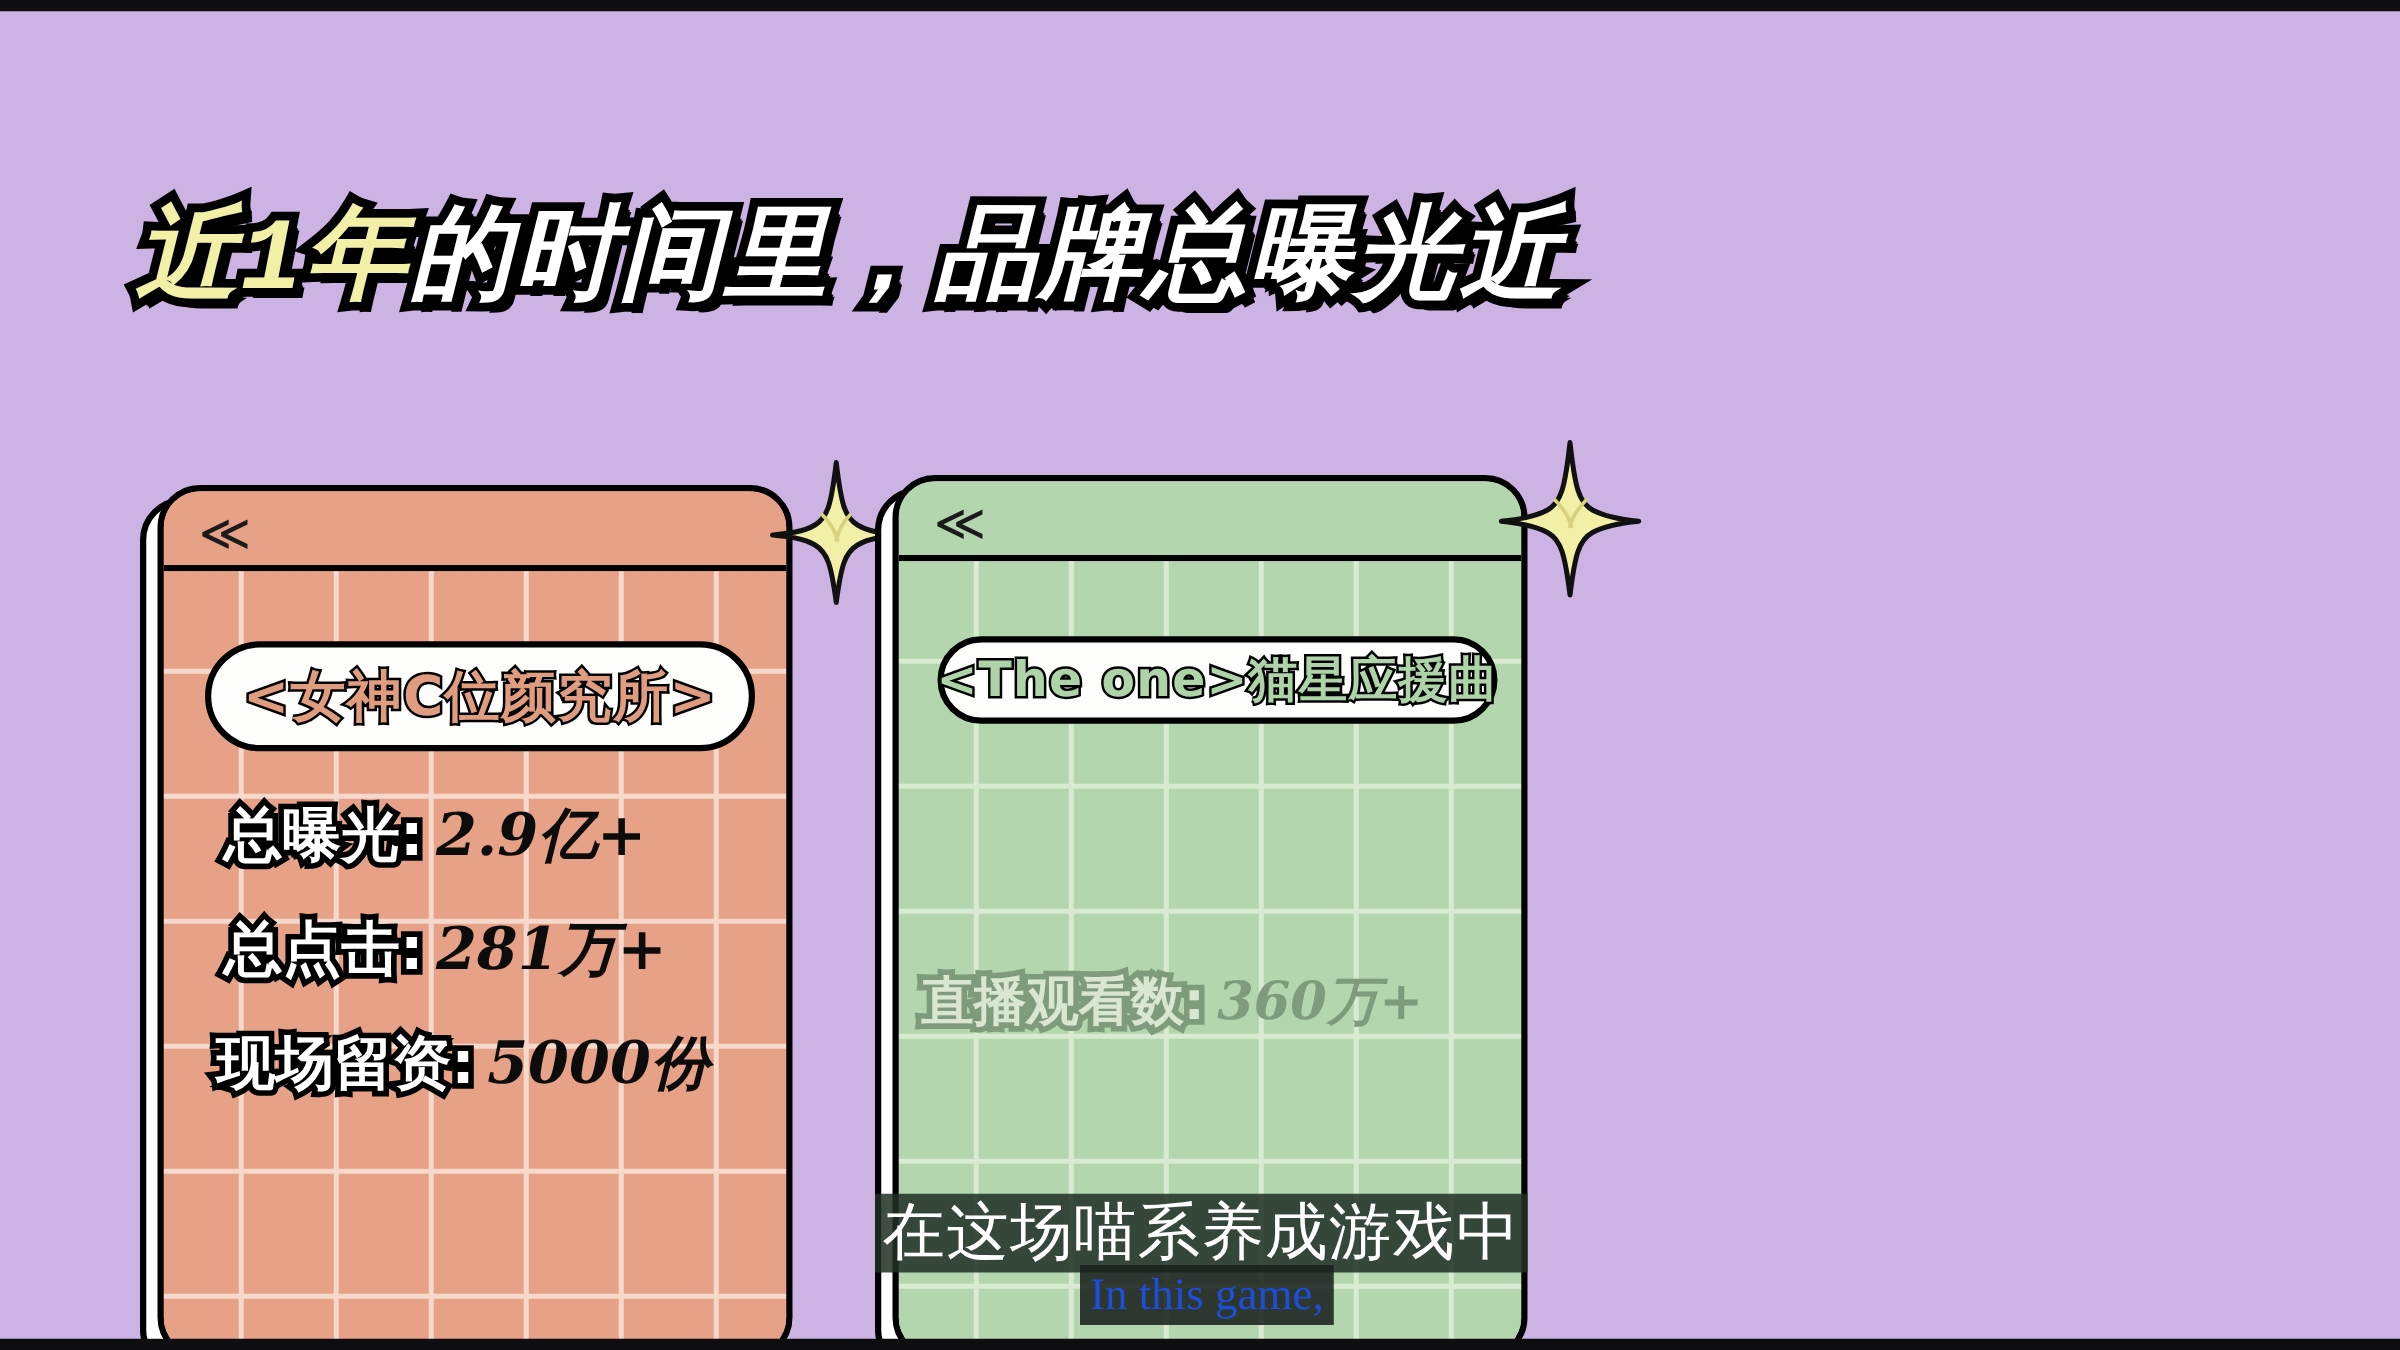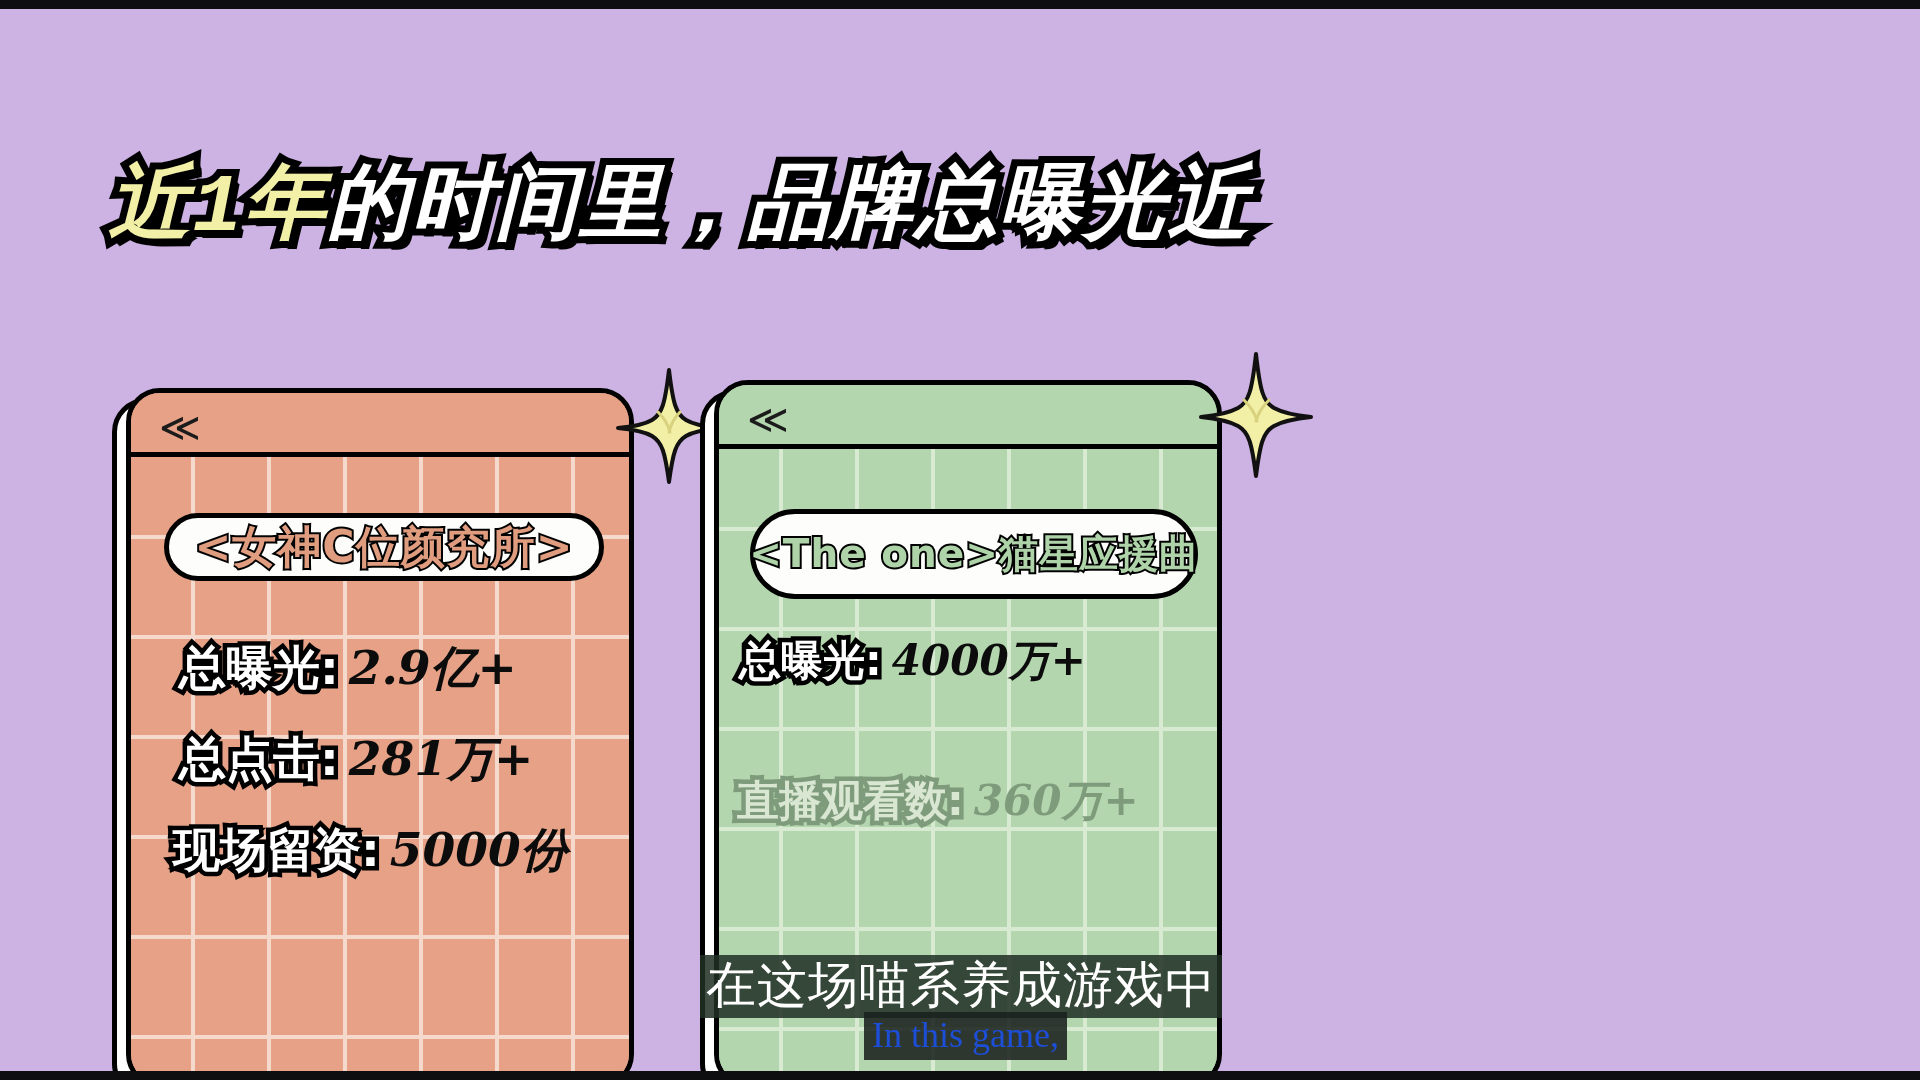--- a/index.html
+++ b/index.html
@@ -154,21 +154,21 @@
 </div>
 
 <div class="card-wrap" id="wrap0" style="left:126px;top:388px;width:508px;height:700px;">
   <div class="card-shadow"></div>
   <div class="card" id="card0" style="background: rgb(230, 161, 134);">
     <div class="card-head" id="head0" style="background: rgb(230, 161, 134);">
       <div class="chev">≪</div>
     </div>
     <div class="card-body" id="body0" style="background-color: rgb(230, 161, 134); background-image: linear-gradient(to right, rgb(244, 217, 204) 4px, transparent 4px), linear-gradient(rgb(244, 217, 204) 4px, transparent 4px);">
 
-      <div class="pill" style="left:33px;top:56px;width:440px;height:68px;">
+      <div class="pill" style="left:33px;top:56px;width:440px;height:88px;">
         <span class="pill-txt" id="pt0" style="font-size: 44px; color: rgb(224, 156, 127);">&lt;女神C位颜究所&gt;</span>
       </div>
 
       <div class="stat" style="left:48px;top:180px;font-size:47px;">
         <span class="lbl">总曝光:</span><span class="val">2.9亿+</span>
       </div>
       <div class="stat" style="left:48px;top:271px;font-size:47px;">
         <span class="lbl">总点击:</span><span class="val">281万+</span>
       </div>
       <div class="stat" style="left:42px;top:362px;font-size:47px;">
@@ -188,27 +188,24 @@
 </div>
 
 <div class="card-wrap" id="wrap1" style="left:714px;top:380px;width:508px;height:708px;">
   <div class="card-shadow"></div>
   <div class="card" id="card1" style="background: rgb(180, 214, 174);">
     <div class="card-head" id="head1" style="background: rgb(180, 214, 174);">
       <div class="chev">≪</div>
     </div>
     <div class="card-body" id="body1" style="background-color: rgb(180, 214, 174); background-image: linear-gradient(to right, rgb(216, 235, 210) 4px, transparent 4px), linear-gradient(rgb(216, 235, 210) 4px, transparent 4px);">
 
-      <div class="pill" style="left:31px;top:60px;width:448px;height:90px;">
+      <div class="pill" style="left:31px;top:60px;width:448px;height:70px;">
         <span class="pill-txt" id="pt1" style="font-size: 39px; color: rgb(175, 211, 169);">&lt;The one&gt;猫星应援曲</span>
       </div>
 
-      <div class="stat" style="left:20px;top:184px;font-size:42px;">
-        <span class="lbl">总曝光:</span><span class="val">4000万+</span>
-      </div>
       <div class="stat faded" style="left:18px;top:288px;font-size:42px;margin-top:36px;">
         <span class="lbl">直播观看数:</span><span class="val">360万+</span>
       </div>
 
     </div>
   </div>
   <div class="sparkle" style="left:483px;top:-30px;width:118px;height:130px;">
     <svg width="118" height="130" viewBox="0 0 118 130">
       <path d="M59 4 C63 40 66 52 77 58 C88 64 104 66 114 67 C104 68 88 70 77 76 C66 82 63 94 59 126 C55 94 52 82 41 76 C30 70 14 68 4 67 C14 66 30 64 41 58 C52 52 55 40 59 4 Z" fill="#F2EFA6" stroke="#111" stroke-width="4" stroke-linejoin="round"></path>
       <path d="M47 50 C54 57 58 63 60 71" fill="none" stroke="#D8D27E" stroke-width="3" stroke-linecap="round"></path>

